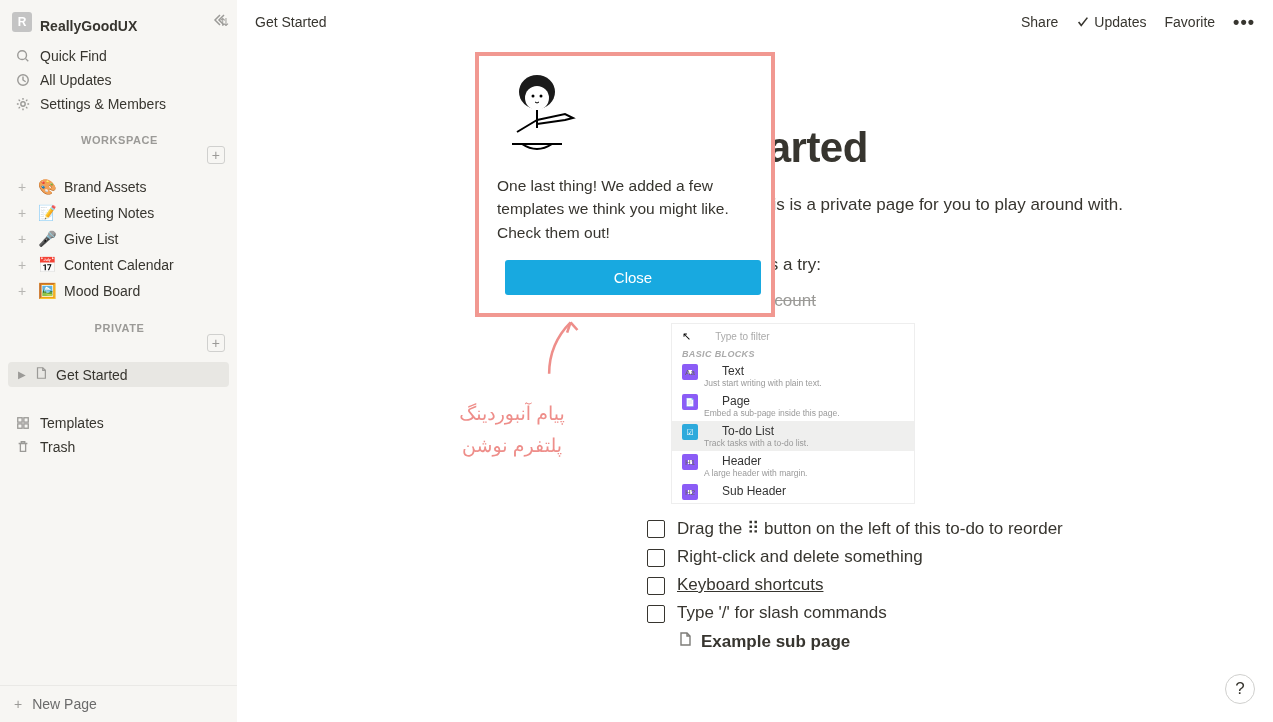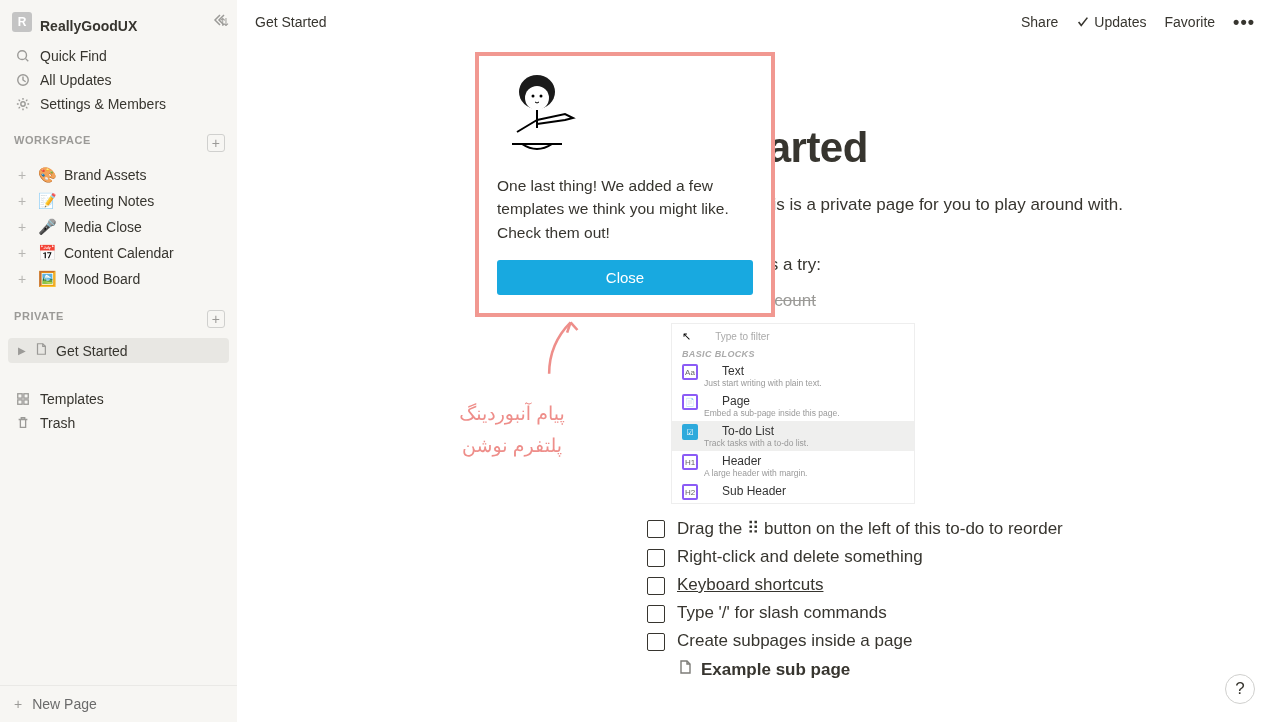--- a/index.html
+++ b/index.html
@@ -8,21 +8,21 @@
   .sidebar { width: 237px; background: #f7f6f3; height: 100%; display: flex; flex-direction: column; position: relative; font-size: 14px; color: #37352f; }
   .sidebar-top { padding: 10px 8px 4px 12px; display:flex; align-items:center; }
   .ws-icon { width: 20px; height: 20px; background: #c4c4c4; color:#fff; font-size:12px; font-weight:700; border-radius:3px; display:flex; align-items:center; justify-content:center; margin-right:8px;}
   .ws-name { font-weight:600; font-size:14px; flex:1;margin-top:8px; }
   .updown { color:#9b9a97; font-size:11px; margin-left:4px;}
   .collapse { position:absolute; right:10px; top:12px; color:#9b9a97;}
   .sb-section { padding: 6px 8px; }
   .sb-item { display:flex; align-items:center; padding:4px 6px; border-radius:4px; cursor:pointer; color:#37352f;}
   .sb-item.selected { background:#e8e7e3; font-weight:500;}
   .sb-ico { width:18px; display:inline-flex; justify-content:center; margin-right:8px; color:#9b9a97;}
-  .sb-heading { font-size:11px; font-weight:700; letter-spacing:0.05em; color:#9b9a97; padding:12px 12px 4px 14px; display:flex; align-items:flex-start; }
+  .sb-heading { font-size:11px; font-weight:700; letter-spacing:0.05em; color:#9b9a97; padding:12px 12px 4px 14px; display:flex; align-items:center;flex-direction:column; }
   .sb-heading .plus { margin-left:auto; width:18px; height:18px; border:1px solid #d0d0ce; border-radius:3px; display:flex; align-items:center; justify-content:center; font-size:14px; color:#9b9a97; font-weight:400;}
   .ws-list .sb-item { padding-left:10px;}
   .ws-list .add { width:14px; color:#b7b6b3; margin-right:6px;}
   .ws-list .emoji { width:20px; text-align:center; margin-right:6px; font-size:15px;}
   .priv-item { padding-left:10px;}
   .priv-item .caret { width:12px; color:#9b9a97; margin-right:4px; font-size:10px;}
   .priv-item .page-ico { width:16px; margin-right:6px; color:#9b9a97;}
   .sb-bottom { margin-top:12px;}
   .newpage { margin-top:auto; border-top:1px solid #eae9e6; padding:10px 14px; display:flex; align-items:center; color:#6b6b6b; cursor:pointer;}
   .newpage .plus { margin-right:10px; color:#9b9a97;}
@@ -41,30 +41,30 @@
   .cb.checked { background:#2eaadc; border-color:#2eaadc; color:#fff; font-size:14px;}
   .done { text-decoration:line-through; color:#9b9a97;}
   .kbd-link { text-decoration: underline;}
   .embed-img { margin:12px 0 14px 24px; width:244px; border:1px solid #eee; }
   .embed-img .menu { width:100%; background:#fff; font-size:10px;}
   .embed-img .type { padding:6px 10px 2px 10px; color:#aaa; display:flex; align-items:center;}
   .embed-img .cursor { margin-right:24px; color:#000; font-size:11px;}
   .embed-img .hdr { font-size:9px; font-weight:700; letter-spacing:0.04em; color:#aaa; padding:4px 10px 2px 10px;font-style:italic;}
   .embed-img .row { padding:3px 10px; display:flex; align-items:flex-start; gap:6px;}
   .embed-img .row.sel { background:#efefee;}
-  .embed-img .ric { width:16px; height:16px; border:2px solid #8b5cf6; border-radius:2px; font-size:8px; display:flex; align-items:center; justify-content:center; color:#666;}
+  .embed-img .ric { width:16px; height:16px; border:6px solid #8b5cf6; border-radius:2px; font-size:8px; display:flex; align-items:center; justify-content:center; color:#666;}
   .embed-img .tt { font-size:12px; color:#333; font-weight:400;margin-left:18px;}
   .embed-img .sub { font-size:8.5px; color:#999;}
   .subpage { display:flex; align-items:flex-end; gap:8px; margin-left:30px; margin-top:0; font-size:17px; font-weight:600;}
   .subpage .pico { color:#7d7c78;}
   
   .popup { position:absolute; left:238px; top:52px; width:300px; background:#fff; border:4px solid #f19891; padding:16px 18px 18px 18px;}
   .popup-ill { height:90px; display:flex; align-items:flex-end; justify-content:flex-start; }
   .popup-text { font-size:15.5px; line-height:1.5; margin:12px 0 16px 0;}
-  .popup-btn { width:100%; background:#18a9e0; color:#fff; border:none; padding:9px 0; font-size:15px; font-weight:500; border-radius:3px; cursor:pointer;}
+  .popup-btn { width:100%; background:#18a9e0; color:#fff; border:none; padding:9px 0; font-size:15px; font-weight:500; border-radius:3px; cursor:pointer;margin-left:8px;}
   
   .anno-arrow { position:absolute; left:300px; top:318px; width:50px; height:60px; }
   .anno-text { position:absolute; left:200px; top:398px; width:150px; text-align:center; color:#ee8e8a; font-size:19px; font-weight:500; line-height:1.7; direction:rtl;}
   .help { position:absolute; right:18px; bottom:18px; width:30px; height:30px; border:1px solid #d0d0ce; border-radius:50%; display:flex; align-items:center; justify-content:center; font-size:17px; color:#37352f; background:#fff;}
 </style>
 </head>
 <body>
 
 <div class="app">
 
@@ -121,21 +121,21 @@
           <span>Brand Assets</span>
         </div>
       <div class="sb-item">
           <span class="add">+</span>
           <span class="emoji">📝</span>
           <span>Meeting Notes</span>
         </div>
       <div class="sb-item">
           <span class="add">+</span>
           <span class="emoji">🎤</span>
-          <span>Media Close</span>
+          <span>Give List</span>
         </div>
       <div class="sb-item">
           <span class="add">+</span>
           <span class="emoji">📅</span>
           <span>Content Calendar</span>
         </div>
       <div class="sb-item">
           <span class="add">+</span>
           <span class="emoji">🖼️</span>
           <span>Mood Board</span>
@@ -263,24 +263,20 @@
         <div class="cb"></div>
         <span>Right-click and delete something</span>
       </div>
       <div class="todo">
         <div class="cb"></div>
         <span class="kbd-link">Keyboard shortcuts</span>
       </div>
       <div class="todo">
         <div class="cb"></div>
         <span>Type '/' for slash commands</span>
-      </div>
-      <div class="todo">
-        <div class="cb"></div>
-        <span>Create subpages inside a page</span>
       </div>
       <div class="subpage">
         <span class="pico"><svg width="16" height="16" viewBox="0 0 16 16" stroke="#7d7c78" stroke-width="1.4" fill="none">
               <path d="M4 2h6l3 3v9H4z"></path>
               <path d="M10 2v3h3"></path>
             </svg></span>
         <span>Example sub page</span>
       </div>
     </div>
 

